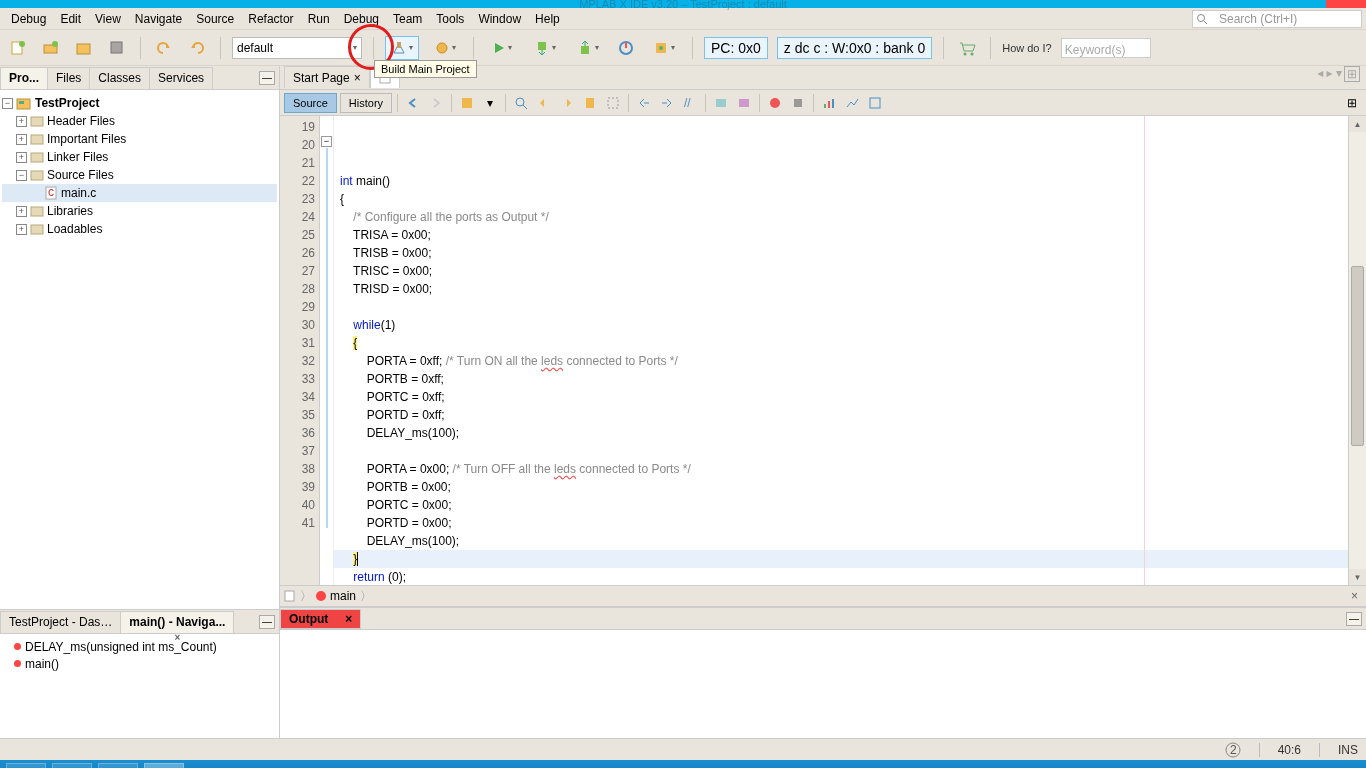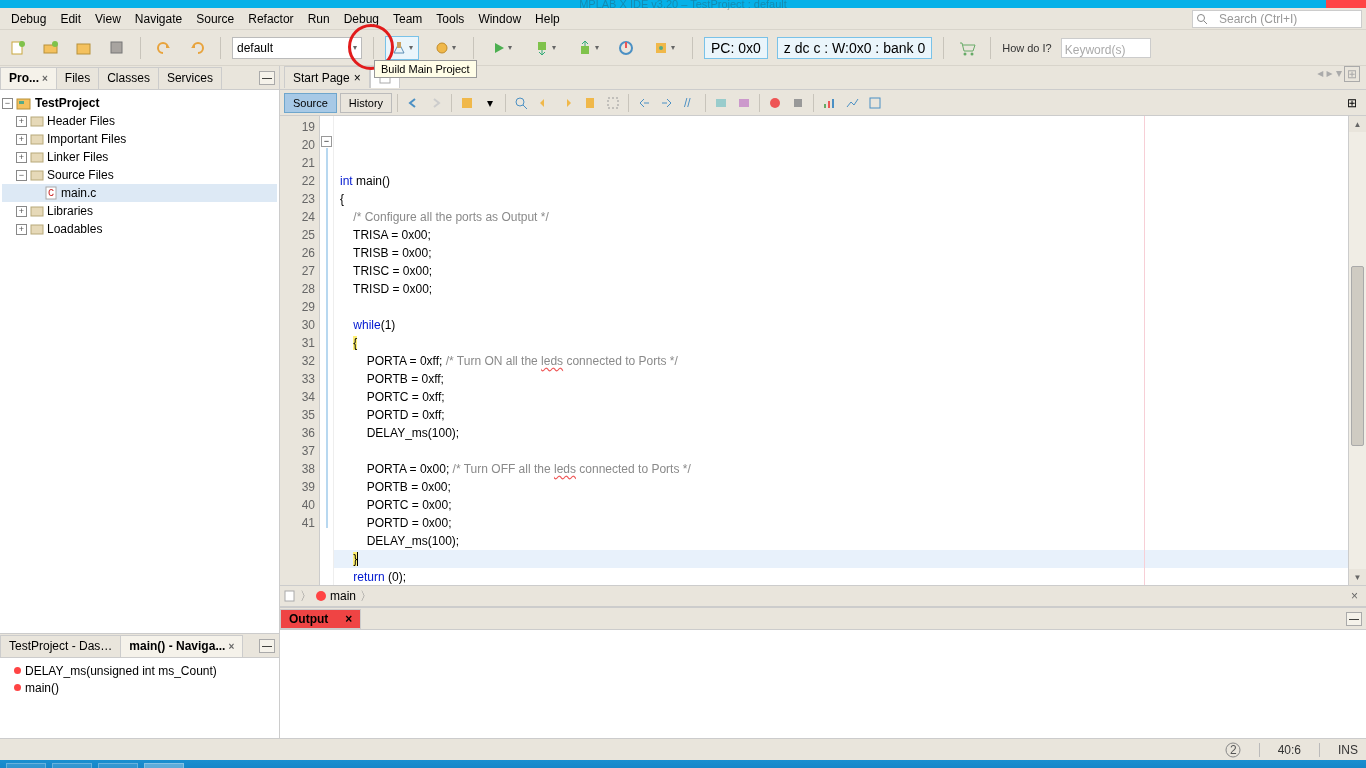--- a/index.html
+++ b/index.html
@@ -20,34 +20,34 @@
 .cfgbox { width:130px; height:22px; background:#fff; border:1px solid #bbb; display:flex; align-items:center; padding:0 4px; }
 .cfgbox::after { content:"▾"; font-size:8px; color:#666; margin-left:auto; }
 .pcbox { height:22px; border:1px solid #79c2e8; background:#eaf5fb; display:flex; align-items:center; padding:0 6px; font-size:14px; }
 .howdo { color:#333; font-size:11px; }
 .kwbox { width:90px; height:20px; border:1px solid #ccc; background:#fff; color:#aaa; padding:0 3px; display:flex; align-items:flex-end; }
 .redcircle { position:absolute; width:46px; height:46px; border:3px solid #e21b1b; border-radius:50%; left:348px; top:-6px; pointer-events:none; }
 .tooltip { position:absolute; left:374px; top:60px; background:#fffde7; border:1px solid #999; padding:2px 6px; font-size:11px; z-index:10; }
 .mainarea { display:flex; height:calc(100% - 8px - 22px - 36px - 30px); }
 .leftcol { width:280px; display:flex; flex-direction:column; border-right:1px solid #ccc; }
 .panel-tabs { height:24px; background:#e9e5dc; border-bottom:1px solid #ccc; display:flex; align-items:center; }
-.ptab { padding:3px 8px; border:1px solid #ccc; border-bottom:none; background:#f5f2ea; margin-right:-1px; height:22px; display:flex; align-items:center; gap:3px; font-weight:bold; }
+.ptab { padding:3px 8px; border:1px solid #ccc; border-bottom:none; background:#f5f2ea; margin-right:-1px; height:22px; display:flex; align-items:center; gap:3px; font-weight:bold;flex-direction:column; }
 .ptab.inactive { background:#e9e5dc; font-weight:normal; }
 .ptab .x { font-size:10px; color:#666; }
 .minbtn { margin-left:auto; margin-right:4px; width:16px; height:14px; border:1px solid #aaa; background:#f5f2ea; display:flex; align-items:center; justify-content:center; font-size:10px; }
 .tree { flex:1; overflow:auto; background:#fff; padding:4px 2px; }
 .tree .row { display:flex; align-items:center; height:18px; gap:3px; white-space:nowrap; }
 .tree .exp { width:11px; height:11px; border:1px solid #888; font-size:9px; line-height:9px; text-align:center; color:#555; background:#fff; }
 .tree .noexp { width:11px; }
 .tree .ind1 { padding-left:14px; }
 .tree .ind2 { padding-left:28px; }
 .tree .bold { font-weight:bold; }
 .tree .sel { background:#dde9f5; }
 .navpanel { border-top:1px solid #ccc; }
-.navlist { background:#fff; padding:4px 2px; height:80px; }
+.navlist { background:#fff; padding:4px 2px; height:104px; }
 .navlist .row { display:flex; align-items:center; height:17px; gap:4px; padding-left:12px; }
 .navlist .dot { width:7px; height:7px; border-radius:50%; background:#f44; }
 .rightcol { flex:1; display:flex; flex-direction:column; }
 .edtabs { height:24px; background:#e9e5dc; border-bottom:1px solid #ccc; display:flex; align-items:flex-start; padding-left:4px; }
 .edtab { padding:3px 8px; border:1px solid #ccc; border-bottom:none; background:#e9e5dc; height:22px; display:flex; align-items:center; gap:4px; }
 .edtab.active { background:#fff; font-weight:bold; }
 .navarrows { margin-left:auto; margin-right:6px; display:flex; gap:2px; color:#aaa; }
 .srcbar { height:26px; background:#e9e5dc; border-bottom:1px solid #ccc; display:flex; align-items:center; padding:0 4px; gap:3px; }
 .srctab { padding:3px 8px; border:1px solid #bbb; background:#e9e5dc; font-size:11px; }
 .srctab.on { background:#a7c9e6; border-color:#6fa6cc; }

